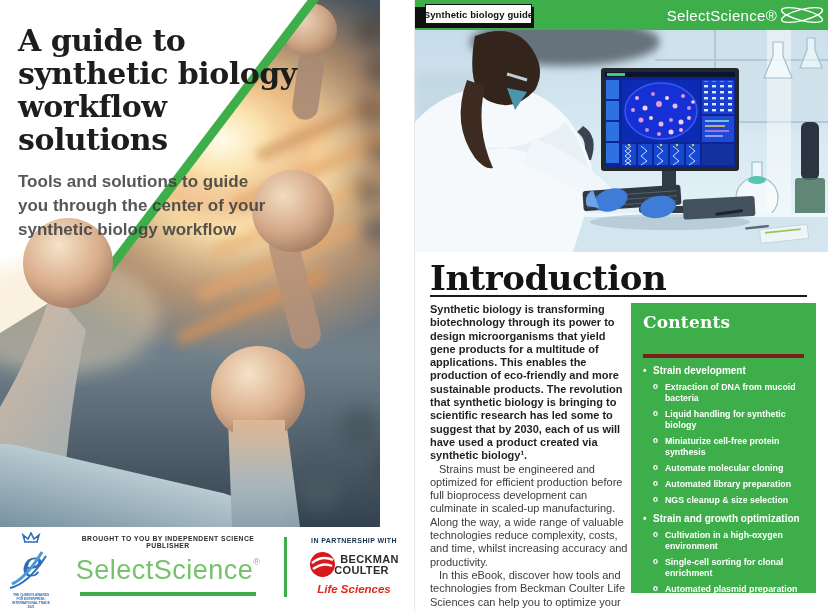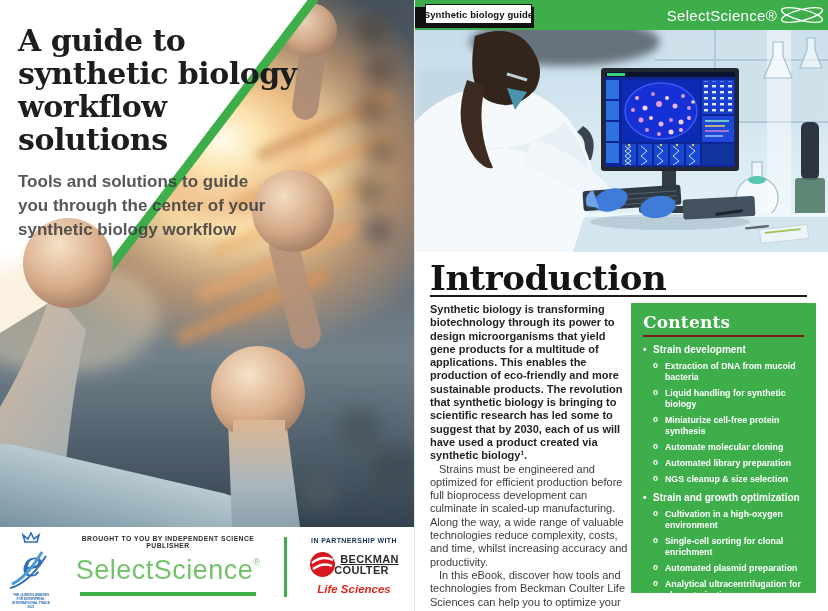--- a/index.html
+++ b/index.html
@@ -1,20 +1,20 @@
 <!DOCTYPE html>
 <html><head>
 <meta charset="utf-8">
 <style>
   html,body{margin:0;padding:0;background:#9a9a9a;font-family:"Liberation Sans",sans-serif;}
   .page{position:relative;width:828px;height:611px;background:#fff;overflow:hidden;margin:0 auto;}
   .abs{position:absolute;}
 
   
-  .cover{left:0;top:0;width:414px;height:527px;overflow:hidden;background:#57616a;}
+  .cover{left:0;top:0;width:380px;height:527px;overflow:hidden;background:#57616a;}
   .cover svg{display:block;}
   .cover-text{left:18px;top:24px;width:290px;}
   .cover-title{font-family:"DejaVu Serif",serif;font-weight:bold;font-size:30px;line-height:33px;
     color:#1d1d1b;white-space:pre-line;letter-spacing:-0.5px;}
   .cover-sub{margin-top:14px;font-size:17px;line-height:1.42;color:#3a3a3a;white-space:pre-line;font-weight:bold;opacity:.85;}
 
   
   .cover-footer{left:0;top:527px;width:414px;height:84px;background:#fff;}
   .award{left:8px;top:5px;width:46px;height:62px;}
   .award-caption{left:2px;top:66px;width:58px;font-size:3.2px;line-height:1.3;color:#2f6db5;
@@ -22,21 +22,21 @@
   .pub-block{left:62px;top:8px;width:212px;text-align:center;}
   .pub-caption{font-size:6.8px;font-weight:bold;letter-spacing:.45px;color:#2b2b2b;}
   .pub-wordmark{margin-top:6px;font-size:27px;color:#74c26c;letter-spacing:.5px;}
   .pub-wordmark sup{font-size:9px;vertical-align:14px;}
   .pub-underline{margin:6px auto 0;width:176px;height:3.5px;background:#3EAE4B;}
   .footer-divider{left:284px;top:10px;width:3px;height:60px;background:#3EAE4B;}
   .partner-block{left:296px;top:10px;width:116px;text-align:center;}
   .partner-caption{font-size:7px;font-weight:bold;letter-spacing:.4px;color:#16324f;}
   .beckman-row{margin-top:7px;display:flex;align-items:center;justify-content:center;gap:4px;}
   .beckman-name{text-align:left;color:#2e2a2a;font-weight:bold;line-height:1;}
-  .beckman-name .l1{font-size:11px;letter-spacing:.3px;text-decoration:underline;}
+  .beckman-name .l1{font-size:11px;letter-spacing:.3px;}
   .beckman-name .l2{font-size:11px;letter-spacing:.3px;margin-left:-6px;}
   .life-sciences{margin-top:5px;font-size:11.5px;font-weight:bold;font-style:italic;color:#e1251b;}
 
   
   .rpage{left:414px;top:0;width:414px;height:611px;background:#fff;border-left:1px solid #e8e8e8;box-sizing:border-box;}
   .hdr{left:0;top:0;width:414px;height:30px;background:#3EAE4B;}
   .hdr-tab-shadow{left:0;top:7px;width:119px;height:21px;background:#101010;}
   .hdr-tab{left:10px;top:4px;width:107px;height:20px;background:#fdfdfb;border:1.5px solid #111;
     box-sizing:border-box;display:flex;align-items:center;justify-content:center;}
   .hdr-tab-label{font-size:9.5px;font-weight:bold;color:#111;letter-spacing:.1px;white-space:nowrap;}
@@ -48,21 +48,21 @@
   .intro-h{left:15px;top:258px;font-family:"DejaVu Serif",serif;font-weight:bold;font-size:34px;color:#141414;letter-spacing:-0.5px;}
   .intro-rule{left:15px;top:295px;width:377px;height:2px;background:#1a1a1a;}
   .intro-col{left:15px;top:303px;width:201px;height:308px;overflow:hidden;}
   .ipara{margin:0;font-size:11px;line-height:1.21;color:#3c3c3c;}
   .ipara.b{font-weight:bold;color:#1f1f1f;}
   .ipara.ind{text-indent:9px;}
 
   .contents-box{left:216px;top:303px;width:185px;height:290px;background:#3EAE4B;box-sizing:border-box;
     padding:9px 12px 0 12px;overflow:hidden;}
   .contents-h{font-family:"DejaVu Serif",serif;font-weight:bold;font-size:17px;color:#fff;
-    border-bottom:2px solid #7f1d1d;padding-bottom:3px;letter-spacing:.2px;}
+    border-bottom:4px solid #7f1d1d;padding-bottom:22px;letter-spacing:.2px;}
   .csec{margin-top:7px;}
   .csec-label{position:relative;padding-left:10px;font-size:10px;font-weight:bold;color:#fff;line-height:1.2;}
   .csec-label::before{content:"•";position:absolute;left:0;top:0;}
   .citem{position:relative;margin-top:5px;padding-left:22px;font-size:8.8px;font-weight:bold;color:#fff;line-height:1.25;}
   .citem::before{content:"o";position:absolute;left:10px;top:0;font-size:8.2px;}
 </style>
 </head>
 <body>
 
 <div class="page">

